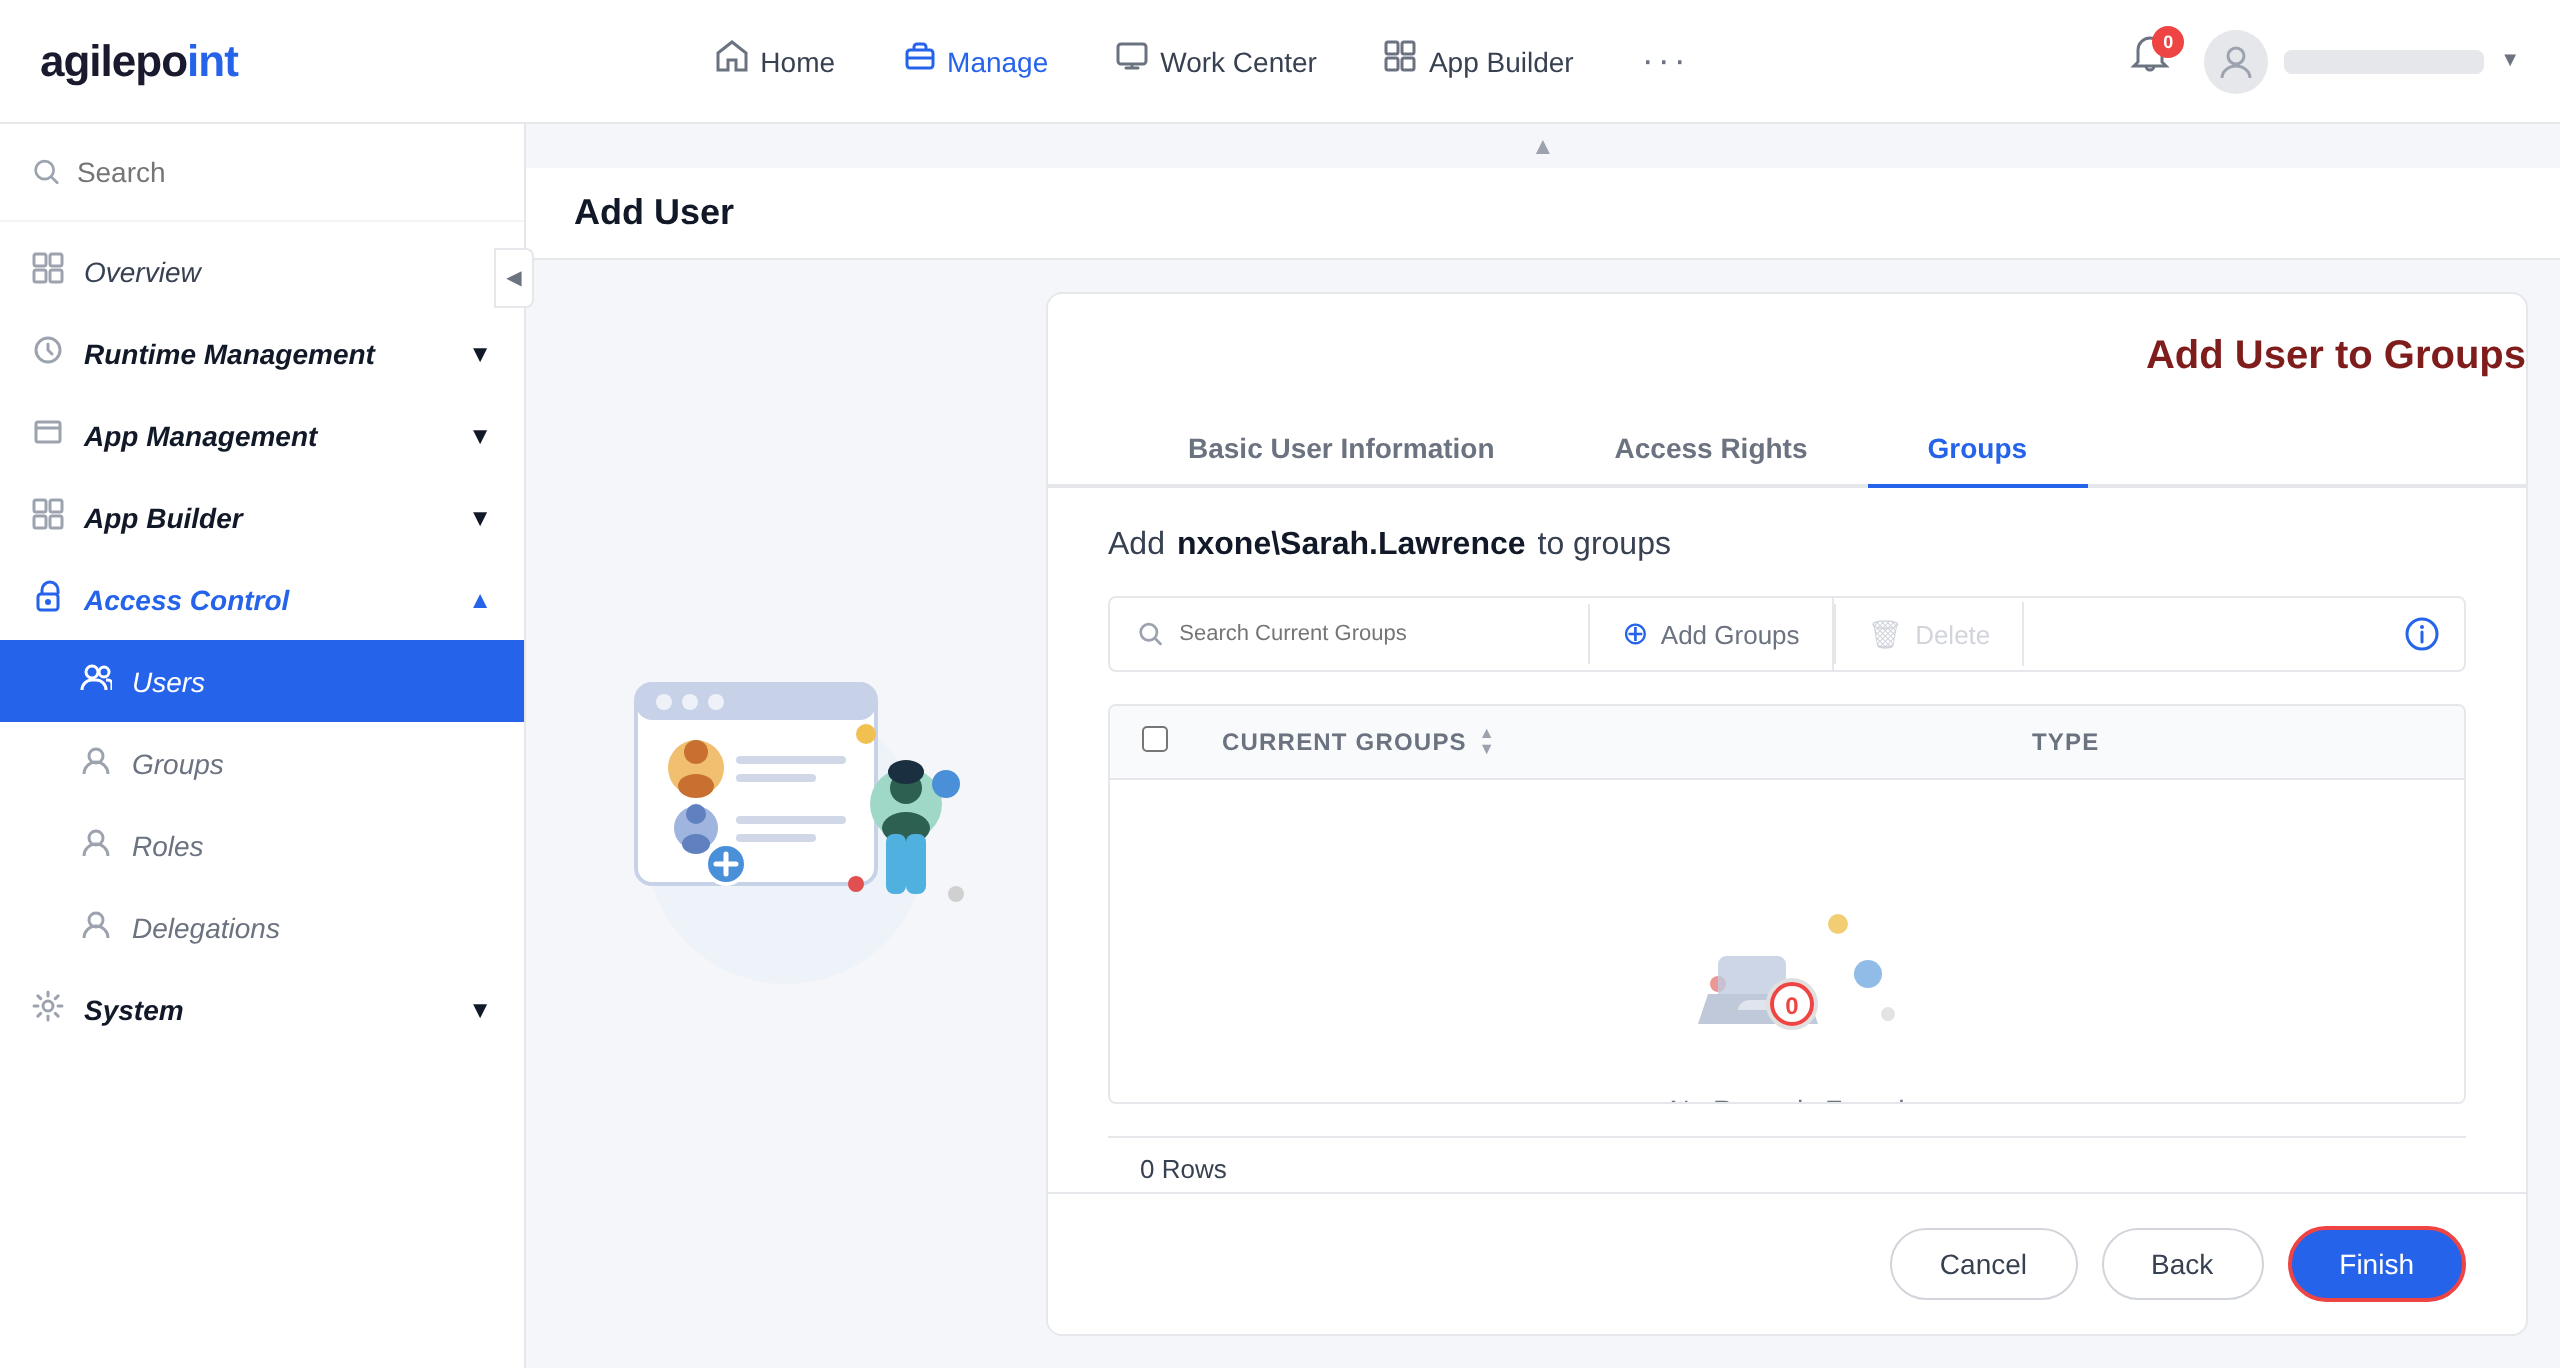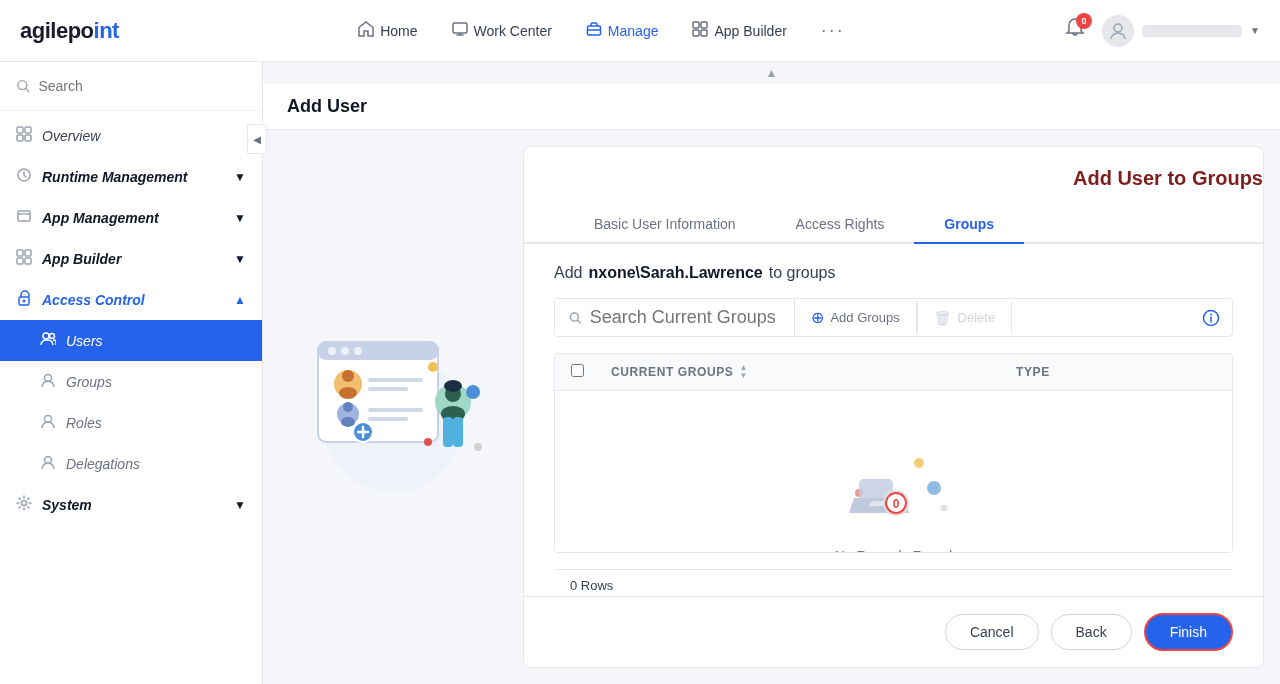--- a/index.html
+++ b/index.html
@@ -232,21 +232,21 @@
       border-bottom: 2px solid #e5e7eb;
       padding: 0 40px;
     }
     .wizard-tab {
       padding: 10px 30px;
       font-size: 14px;
       color: #6b7280;
       cursor: pointer;
       border-bottom: 2px solid transparent;
       margin-bottom: -2px;
-      font-weight: 400;
+      font-weight: 700;
     }
     .wizard-tab.active {
       color: #2563eb;
       border-bottom: 2px solid #2563eb;
       font-weight: 600;
     }
 
     
     .groups-content {
       flex: 1;
@@ -272,21 +272,21 @@
       align-items: center;
       gap: 8px;
       padding: 8px 14px;
       background: #fff;
       flex: 0 0 240px;
       border-right: 1px solid #e5e7eb;
     }
     .search-field input {
       border: none;
       outline: none;
-      font-size: 18px;
+      font-size: 11px;
       color: #14532d;
       background: transparent;
       width: 100%;
     }
     .toolbar-btn {
       display: flex;
       align-items: center;
       gap: 6px;
       padding: 8px 16px;
       font-size: 13px;
@@ -417,39 +417,39 @@
   </div>
   <div class="nav-links">
     <div class="nav-item">
       <span class="nav-icon">
         <svg width="16" height="16" viewBox="0 0 16 16" fill="none" xmlns="http://www.w3.org/2000/svg">
           <path d="M1 6.5L8 1L15 6.5V15H10V10H6V15H1V6.5Z" stroke="#6b7280" stroke-width="1.5" fill="none"></path>
         </svg>
       </span>
       <span>Home</span>
     </div>
+    <div class="nav-item active">
+      <span class="nav-icon">
+        <svg width="16" height="16" viewBox="0 0 16 16" fill="none" xmlns="http://www.w3.org/2000/svg">
+          <rect x="1.5" y="5" width="13" height="9" rx="1.5" stroke="#2563eb" stroke-width="1.5" fill="none"></rect>
+          <path d="M5 5V3.5C5 2.67 5.67 2 6.5 2H9.5C10.33 2 11 2.67 11 3.5V5" stroke="#2563eb" stroke-width="1.5" fill="none"></path>
+          <path d="M1.5 9H14.5" stroke="#2563eb" stroke-width="1.5"></path>
+        </svg>
+      </span>
+      <span style="color:#2563eb">Manage</span>
+    </div>
     <div class="nav-item">
       <span class="nav-icon">
         <svg width="16" height="16" viewBox="0 0 16 16" fill="none" xmlns="http://www.w3.org/2000/svg">
           <rect x="1" y="2" width="14" height="10" rx="1.5" stroke="#6b7280" stroke-width="1.5" fill="none"></rect>
           <path d="M5 14H11" stroke="#6b7280" stroke-width="1.5" stroke-linecap="round"></path>
           <path d="M8 12V14" stroke="#6b7280" stroke-width="1.5"></path>
         </svg>
       </span>
       <span>Work Center</span>
-    </div>
-    <div class="nav-item active">
-      <span class="nav-icon">
-        <svg width="16" height="16" viewBox="0 0 16 16" fill="none" xmlns="http://www.w3.org/2000/svg">
-          <rect x="1.5" y="5" width="13" height="9" rx="1.5" stroke="#2563eb" stroke-width="1.5" fill="none"></rect>
-          <path d="M5 5V3.5C5 2.67 5.67 2 6.5 2H9.5C10.33 2 11 2.67 11 3.5V5" stroke="#2563eb" stroke-width="1.5" fill="none"></path>
-          <path d="M1.5 9H14.5" stroke="#2563eb" stroke-width="1.5"></path>
-        </svg>
-      </span>
-      <span style="color:#2563eb">Manage</span>
     </div>
     <div class="nav-item">
       <span class="nav-icon">
         <svg width="16" height="16" viewBox="0 0 16 16" fill="none" xmlns="http://www.w3.org/2000/svg">
           <rect x="1" y="1" width="6" height="6" rx="1" stroke="#6b7280" stroke-width="1.5" fill="none"></rect>
           <rect x="9" y="1" width="6" height="6" rx="1" stroke="#6b7280" stroke-width="1.5" fill="none"></rect>
           <rect x="1" y="9" width="6" height="6" rx="1" stroke="#6b7280" stroke-width="1.5" fill="none"></rect>
           <rect x="9" y="9" width="6" height="6" rx="1" stroke="#6b7280" stroke-width="1.5" fill="none"></rect>
         </svg>
       </span>

